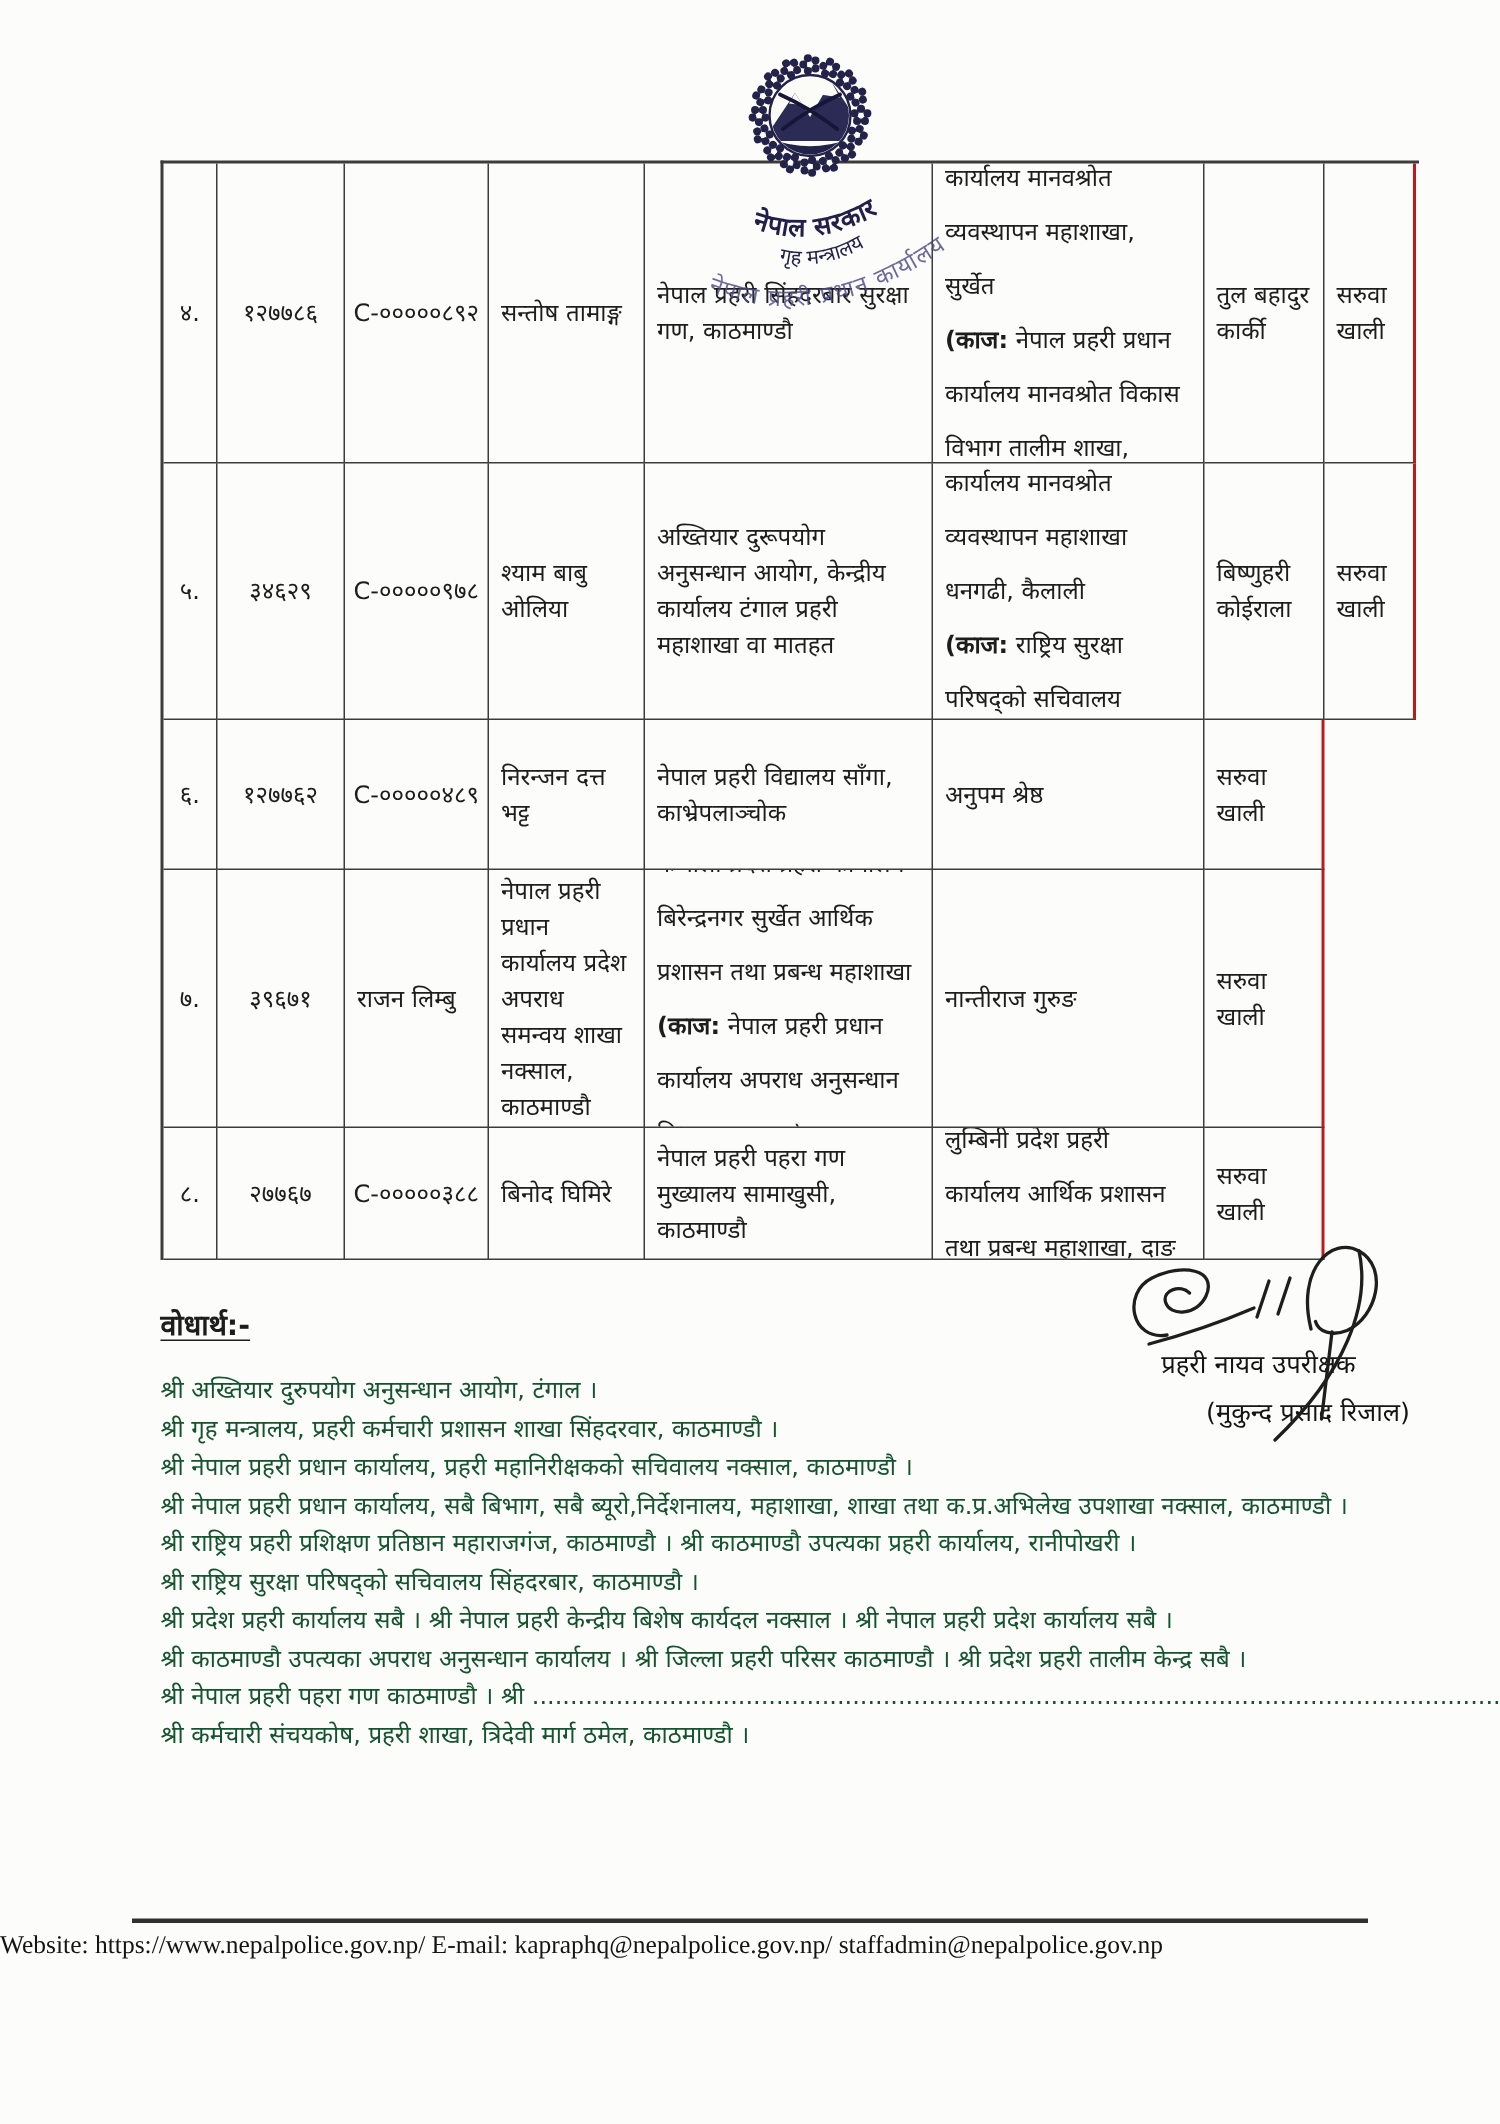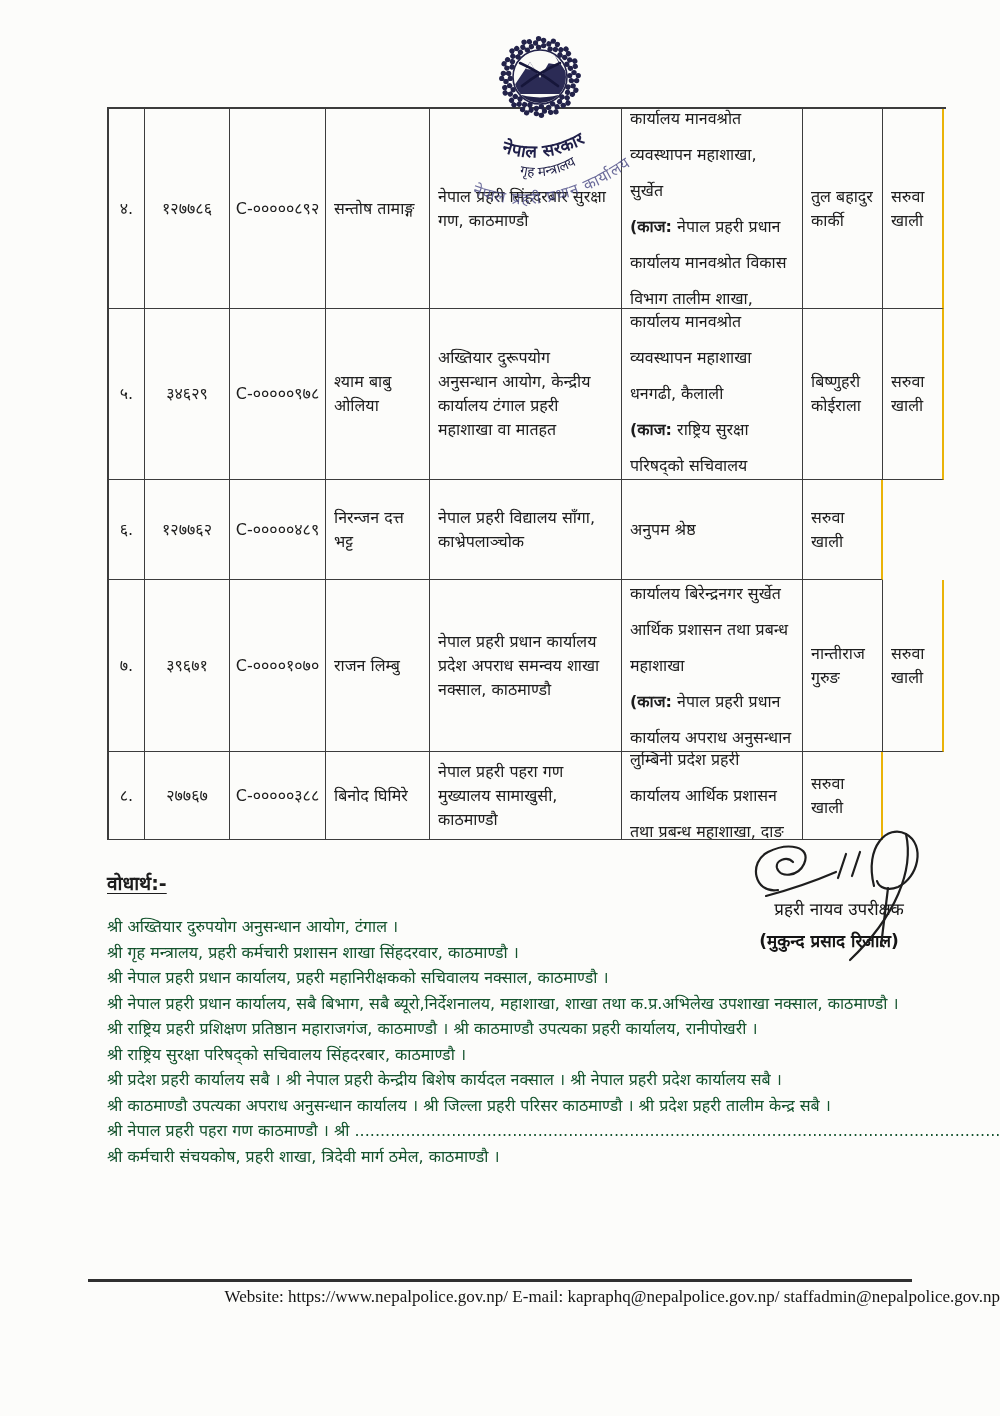--- a/index.html
+++ b/index.html
@@ -17,43 +17,43 @@
     position:absolute; left:107px; top:107px; width:837px;
     border-top:2px solid #3c3c3c; border-left:2px solid #3c3c3c;
     z-index:2; background:transparent;
   }
   .trow { display:grid; grid-template-columns:36px 85px 96px 104px 192px 181px 80px 61px; }
   .cell {
     border-right:1px solid #3c3c3c; border-bottom:1px solid #3c3c3c;
     box-sizing:border-box; display:flex; overflow:hidden;
     font-size:16px; line-height:24px;
   }
-  .trow .cell:last-child { border-right:2px solid #eab308; }
+  .trow .cell:last-child { border-right:2px solid #b91c1c; }
   .c-center { align-items:center; justify-content:center; text-align:center; }
   .c-mid    { align-items:center; padding:4px 8px; }
   .c-to     { align-items:center; padding:4px 8px; line-height:36px; }
   .kaj-label { font-weight:bold; }
 
   
   .sig-svg  { position:absolute; left:738px; top:818px; width:212px; height:152px; z-index:5; }
   .sig-title{ position:absolute; left:746px; top:897px; width:186px; text-align:center;
               font-size:17px; color:#141414; z-index:4; }
-  .sig-name { position:absolute; left:729px; top:929px; width:200px; text-align:center;
-              font-size:17px; color:#141414; z-index:4;font-weight:bold; }
+  .sig-name { position:absolute; left:772px; top:929px; width:200px; text-align:center;
+              font-size:17px; color:#141414; z-index:4; }
 
   
   .cc { position:absolute; left:107px; top:870px; width:800px; z-index:3; }
   .cc-heading { font-size:19px; font-weight:bold; text-decoration:underline;
                 text-underline-offset:3px; margin-bottom:18px; }
   .cc-item { font-size:16px; line-height:25.5px; white-space:nowrap; color:#14532d; }
 
   
   .footer-divider { position:absolute; left:88px; top:1279px; width:824px; height:0;
                     border-top:3px solid #303030; }
-  .footer-contact { position:absolute; left:0; top:1287px; width:1000px; text-align:right;
+  .footer-contact { position:absolute; left:0; top:1287px; width:1000px; text-align:left;
                     font-family:"Liberation Serif", "DejaVu Serif", serif;
                     font-size:17px; color:#141414; }
 </style>
 </head>
 <body>
 
 <div class="page">
 
   <svg class="emblem" viewBox="0 0 200 190" xmlns="http://www.w3.org/2000/svg">
     <defs>
@@ -150,21 +150,20 @@
       <div class="cell c-center">१२७७६२</div>
       <div class="cell c-center">C-०००००४८९</div>
       <div class="cell c-mid">निरन्जन दत्त भट्ट</div>
       <div class="cell c-mid">नेपाल प्रहरी विद्यालय साँगा, काभ्रेपलाञ्चोक</div>
       <div class="cell c-mid">अनुपम श्रेष्ठ</div>
       <div class="cell c-mid">सरुवा खाली</div>
     </div>
       <div class="trow" style="height: 172px;">
       <div class="cell c-center">७.</div>
       <div class="cell c-center">३९६७१</div>
-      <div class="cell c-center">C-००००१०७०</div>
       <div class="cell c-mid">राजन लिम्बु</div>
       <div class="cell c-mid">नेपाल प्रहरी प्रधान कार्यालय प्रदेश अपराध समन्वय शाखा नक्साल, काठमाण्डौ</div>
       <div class="cell c-to">
         <div>
           <span>कर्णाली प्रदेश प्रहरी कार्यालय बिरेन्द्रनगर सुर्खेत आर्थिक प्रशासन तथा प्रबन्ध महाशाखा</span>
           <div><span class="kaj-label">(काज:</span><span> नेपाल प्रहरी प्रधान कार्यालय अपराध अनुसन्धान विभाग, नक्साल)</span></div>
         </div>
       </div>
       <div class="cell c-mid">नान्तीराज गुरुङ</div>
       <div class="cell c-mid">सरुवा खाली</div>

